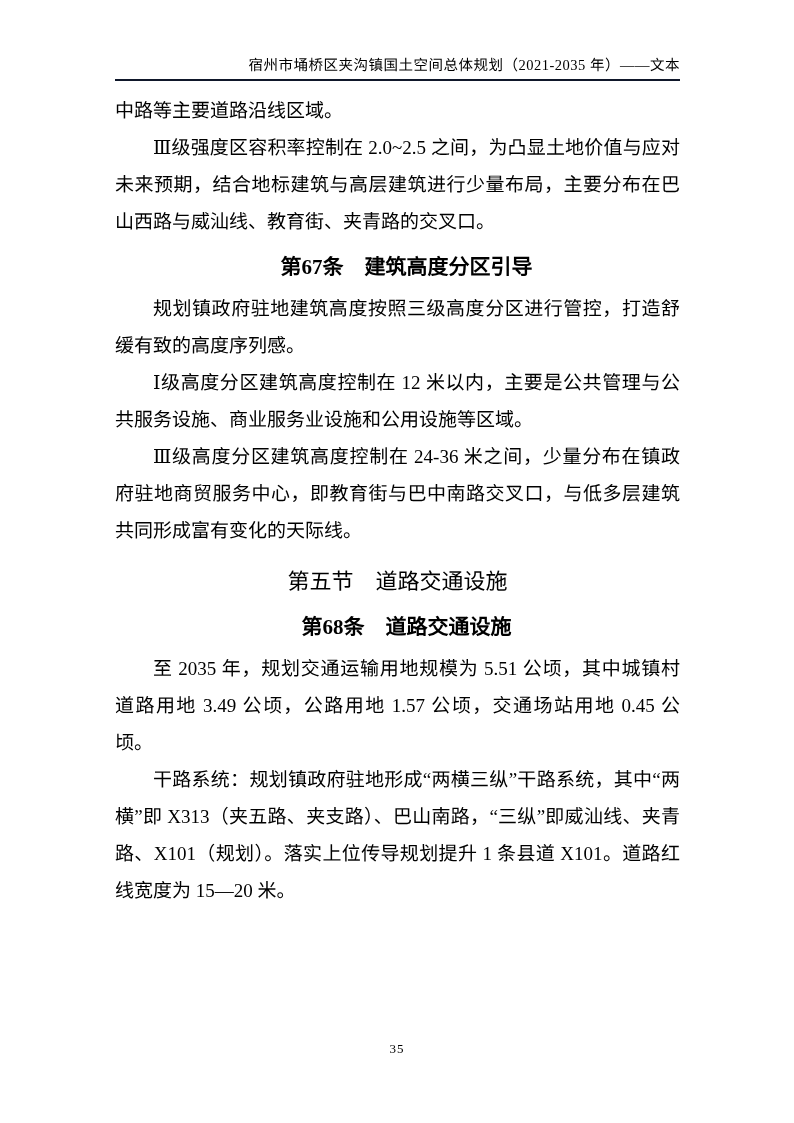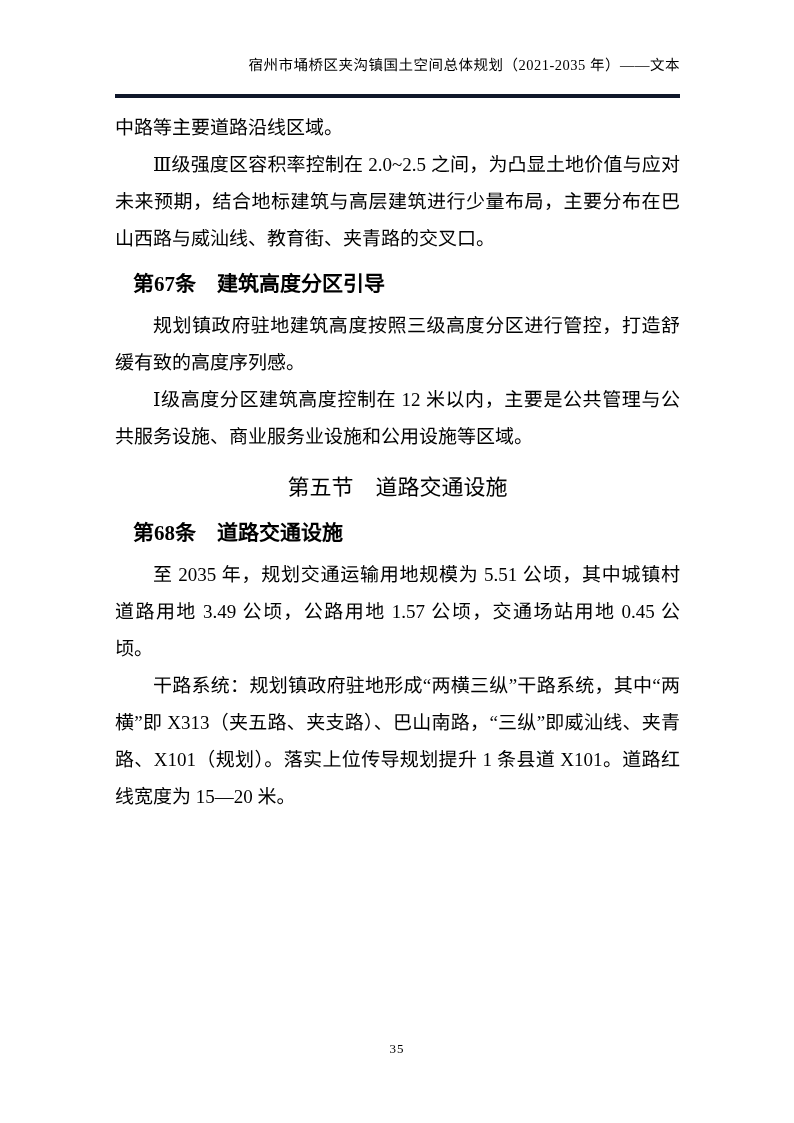--- a/index.html
+++ b/index.html
@@ -13,22 +13,22 @@
     height: 1123px;
     margin: 0 auto;
     background: #ffffff;
     box-sizing: border-box;
     padding: 56px 114px 0 115px;
     font-family: "Liberation Serif", "DejaVu Serif", serif;
     color: #000000;
     overflow: hidden;
   }
   .header {
-    border-bottom: 4px solid #0f172a;
-    padding-bottom: 20px;
+    border-bottom: 2px solid #0f172a;
+    padding-bottom: 5px;
   }
   .header-title {
     text-align: right;
     font-size: 14.5px;
     line-height: 1.25;
     letter-spacing: 0.5px;
     white-space: nowrap;
   }
   .doc-body {
     margin-top: 11px;
@@ -45,21 +45,21 @@
     text-indent: 0;
   }
   .para .lead {
     font-weight: normal;
   }
   .article-heading {
     font-size: 21px;
     font-weight: bold;
     margin: 11px 0 7px 18px;
     line-height: 32px;
-    text-align: left;
+    text-align: center;
   }
   .section-title {
     font-size: 22px;
     font-weight: normal;
     text-align: center;
     text-indent: 0;
     margin: 15px 0 9px 0;
     line-height: 36px;
   }
   .footer {
@@ -89,20 +89,21 @@
 
     <p class="para">Ⅲ级强度区容积率控制在 2.0~2.5 之间，为凸显土地价值与应对未来预期，结合地标建筑与高层建筑进行少量布局，主要分布在巴山西路与威汕线、教育街、夹青路的交叉口。</p>
 
     <h2 class="article-heading">第67条　建筑高度分区引导</h2>
 
     <p class="para">规划镇政府驻地建筑高度按照三级高度分区进行管控，打造舒缓有致的高度序列感。</p>
 
     <p class="para">Ⅰ级高度分区建筑高度控制在 12 米以内，主要是公共管理与公共服务设施、商业服务业设施和公用设施等区域。</p>
 
 
+    <p class="para">Ⅲ级高度分区建筑高度控制在 24-36 米之间，少量分布在镇政府驻地商贸服务中心，即教育街与巴中南路交叉口，与低多层建筑共同形成富有变化的天际线。</p>
 
     <h1 class="section-title">第五节　道路交通设施</h1>
 
     <h2 class="article-heading">第68条　道路交通设施</h2>
 
     <p class="para">至 2035 年，规划交通运输用地规模为 5.51 公顷，其中城镇村道路用地 3.49 公顷，公路用地 1.57 公顷，交通场站用地 0.45 公顷。</p>
 
     <p class="para"><span class="lead">干路系统：</span><span>规划镇政府驻地形成“两横三纵”干路系统，其中“两横”即 X313（夹五路、夹支路）、巴山南路，“三纵”即威汕线、夹青路、X101（规划）。落实上位传导规划提升 1 条县道 X101。道路红线宽度为 15—20 米。</span></p>
 
   </div>

